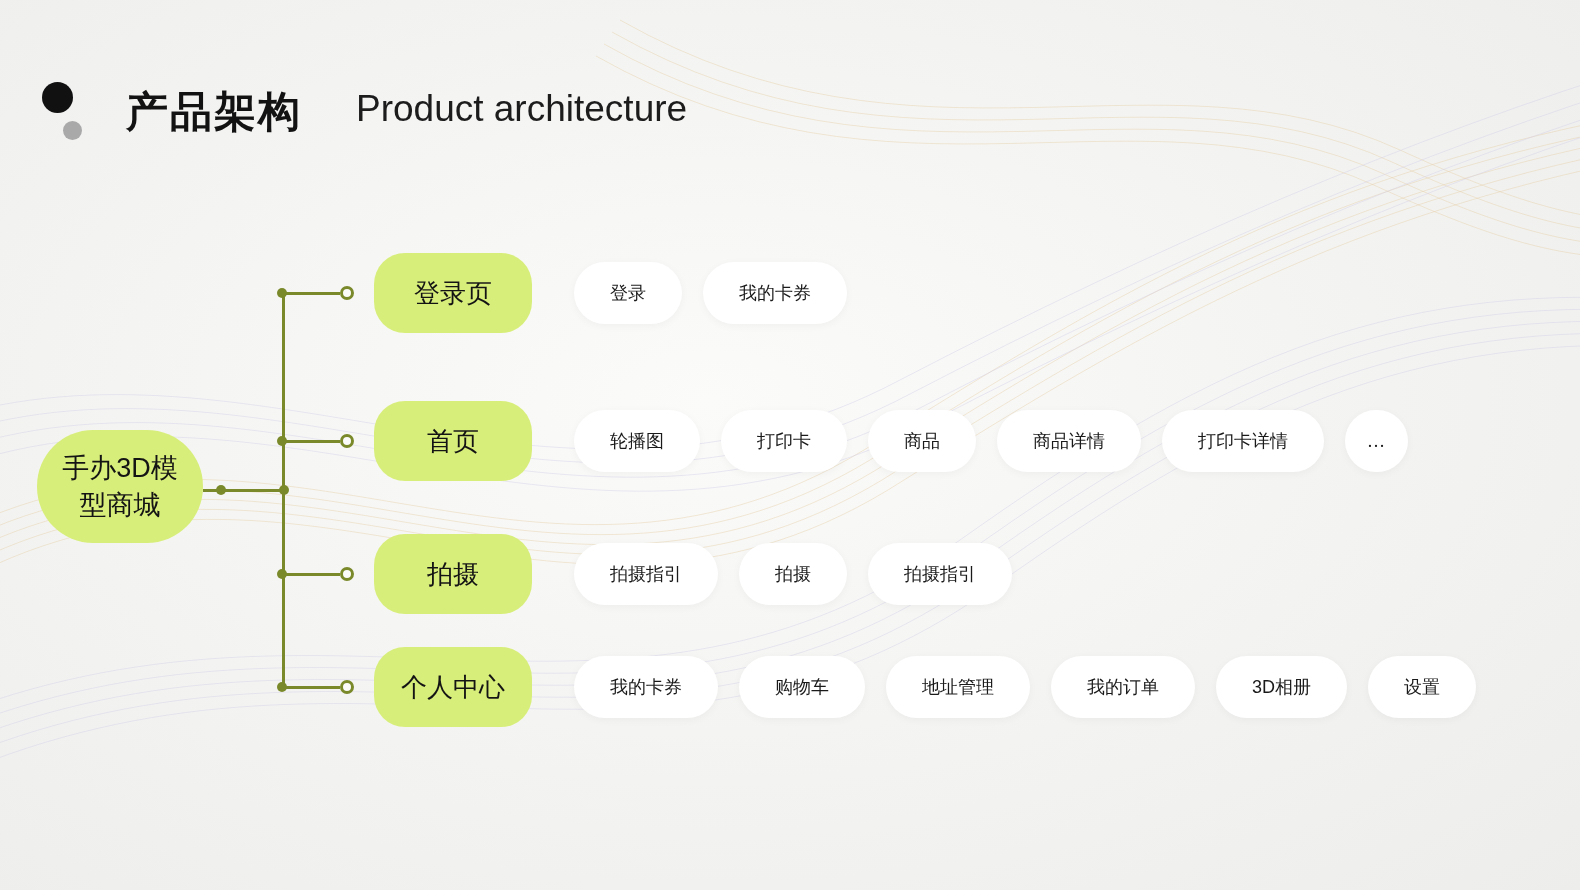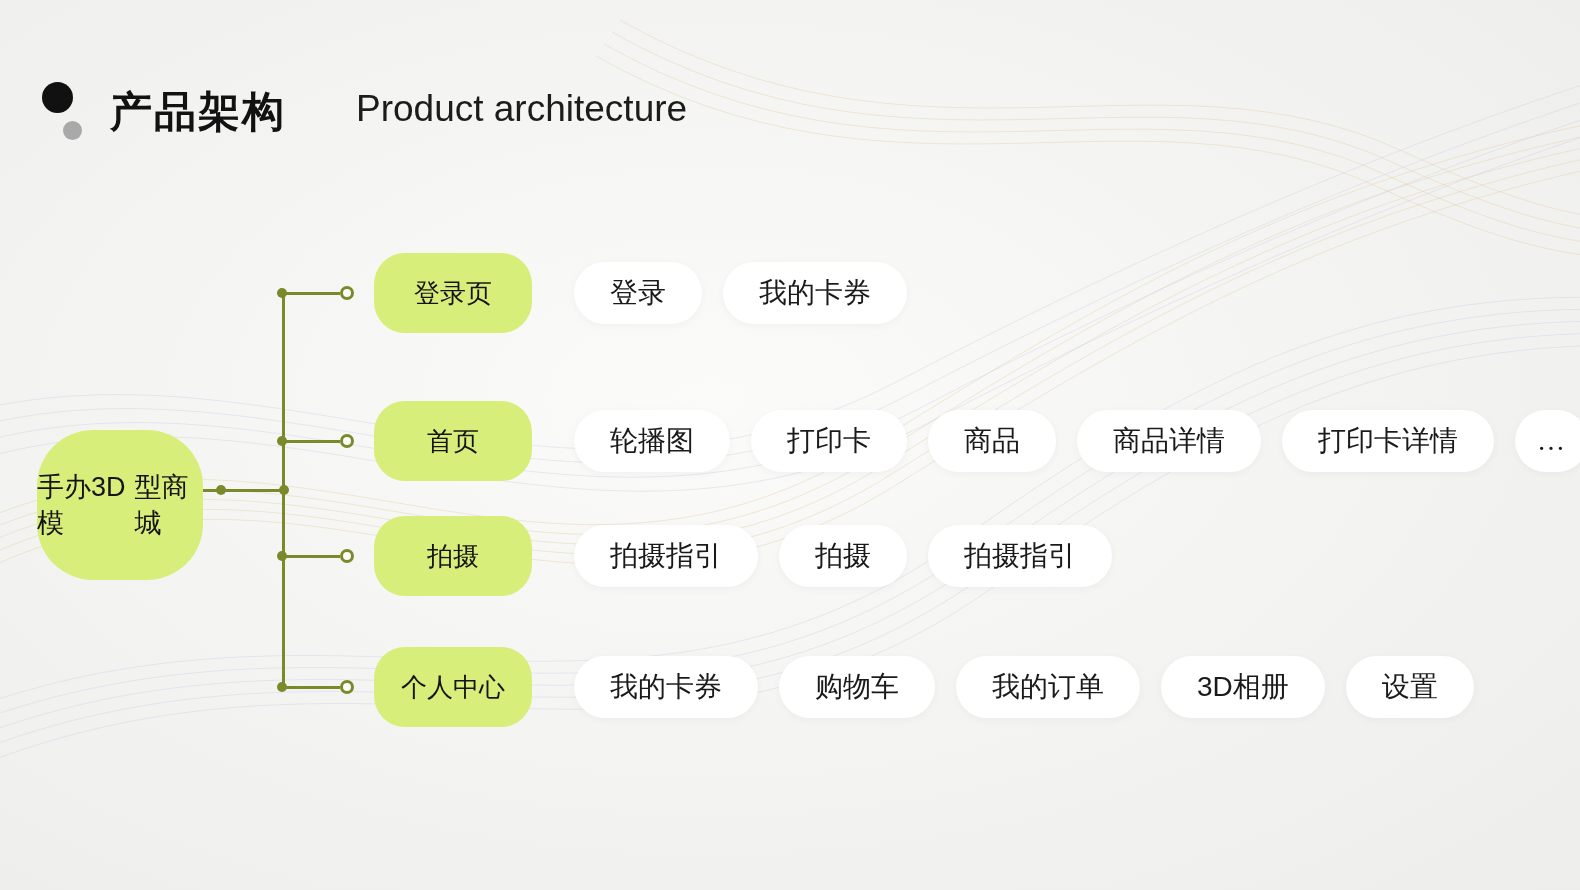--- a/index.html
+++ b/index.html
@@ -39,44 +39,45 @@
   }
   .dot-small {
     position: absolute;
     left: 63px; top: 121px;
     width: 19px; height: 19px;
     border-radius: 50%;
     background: #a9a9a9;
   }
   .title-zh {
     position: absolute;
-    left: 110px; top: 84px;
+    left: 126px; top: 84px;
     font-size: 42px;
     font-weight: 700;
     color: #121212;
     letter-spacing: 2px;
   }
   .title-en {
     position: absolute;
     left: 320px; top: 88px;
     font-size: 37px;
     font-weight: 400;
     color: #1c1c1c;
     margin-left: 36px;
   }
   .diagram { position: absolute; inset: 0; z-index: 1; }
 
   
   .root-node {
     position: absolute;
     left: 37px; top: 430px;
-    width: 166px; height: 150px;
+    width: 166px; height: 113px;
     background: #d8ee7b;
     border-radius: 56px;
     display: flex;
+    flex-direction: column;
     align-items: center;
     justify-content: center;
     font-size: 27px;
     line-height: 1.35;
     color: #141414;
     font-weight: 500;
   }
 
   
   .trunk {
@@ -103,21 +104,21 @@
   
   .branch-row {
     position: absolute;
     left: 283px;
     height: 62px;
     display: flex;
     align-items: center;
   }
   .row-0 { top: 262px; }
   .row-1 { top: 410px; font-family: Liberation Serif, serif; }
-  .row-2 { top: 525px; }
+  .row-2 { top: 543px; }
   .row-3 { top: 656px; }
   .junction-dot {
     position: absolute;
     left: -6px; top: 50%;
     width: 10px; height: 10px;
     margin-top: -5px;
     border-radius: 50%;
     background: #7a8a2b;
   }
   .hline {
@@ -153,21 +154,21 @@
   }
   .pill {
     height: 62px;
     border-radius: 31px;
     background: #ffffff;
     box-shadow: 0 2px 8px rgba(0,0,0,0.04);
     display: flex;
     align-items: center;
     justify-content: center;
     padding: 0 36px;
-    font-size: 28px;
+    font-size: 18px;
     color: #1a1a1a;
     white-space: nowrap;
     flex: none;
   }
   .pill.small { padding: 0 22px; letter-spacing: 1px; }
 </style>
 </head>
 <body>
 
 <div class="slide">
@@ -261,20 +262,21 @@
     </div>
 
     <div class="branch-row row-3">
       <span class="junction-dot"></span>
       <span class="hline"></span>
       <span class="ring"></span>
       <div class="branch-pill">个人中心</div>
       <div class="children">
         <div class="pill">我的卡券</div>
         <div class="pill">购物车</div>
+        <div class="pill">地址管理</div>
         <div class="pill">我的订单</div>
         <div class="pill">3D相册</div>
         <div class="pill">设置</div>
       </div>
     </div>
 
   </div>
 </div>
 
 </body></html>

